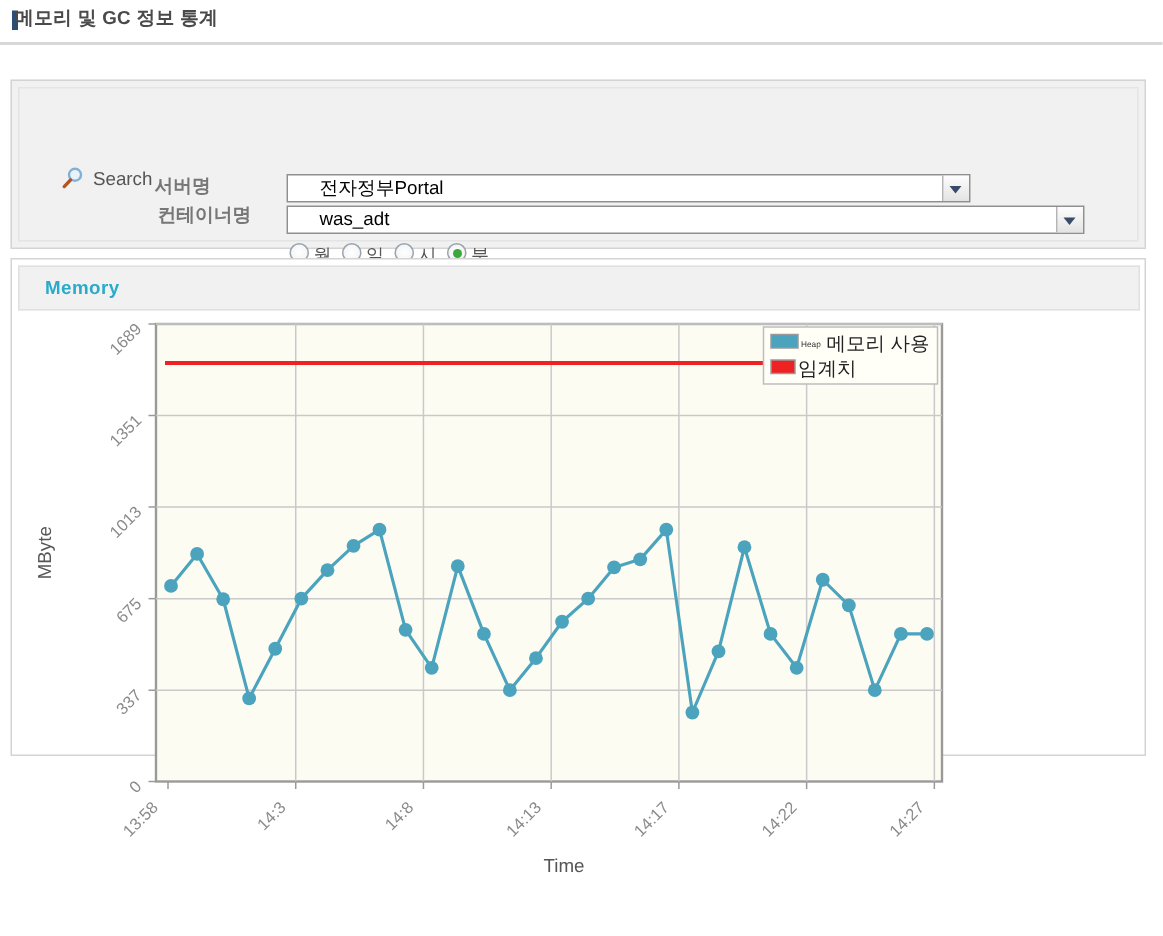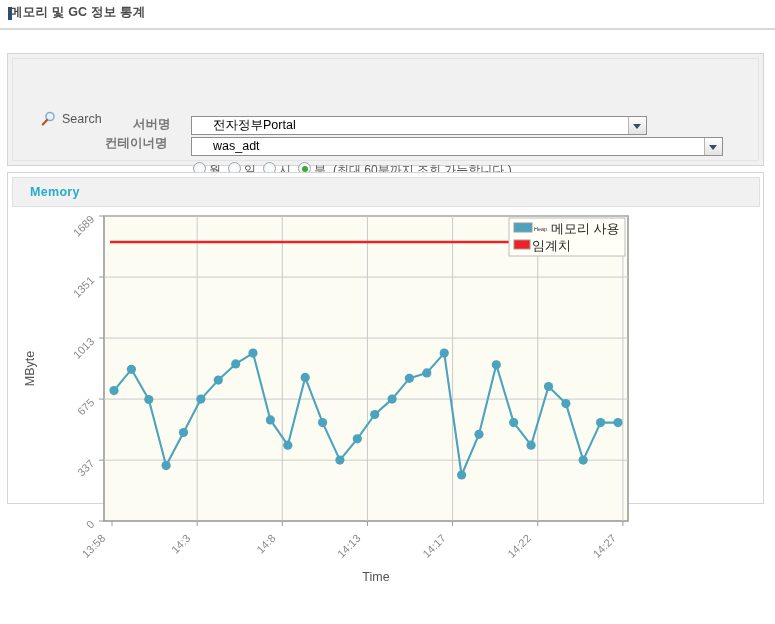--- a/index.html
+++ b/index.html
@@ -40,21 +40,21 @@
     background:#f1f1f1;border:1px solid #e4e4e4;box-sizing:border-box;
   }
   .search-label{
     position:absolute;left:28px;top:52px;
     display:flex;align-items:center;gap:6px;
   }
   .mag-icon{display:inline-block;width:15px;height:15px;position:relative;}
   .search-word{font-size:12.5px;color:#555;}
 
   .lbl{position:absolute;font-size:12.5px;color:#777;font-weight:bold;white-space:nowrap;}
-  .lbl-server{left:120px;top:57px;}
+  .lbl-server{left:90px;top:57px;}
   .lbl-container{left:92px;top:76px;}
   .lbl-period{left:104px;top:120px;}
 
   .sel{
     position:absolute;box-sizing:border-box;
     border:1px solid #8f8f8f;background:#fff;
     height:19px;font-size:12.5px;color:#000;
     padding-left:21px;line-height:17px;white-space:nowrap;overflow:hidden;
   }
   .sel .arrowbox{
@@ -194,21 +194,20 @@
         </span>
         <span class="radio-item">
           <span class="radio"></span><span>일</span>
         </span>
         <span class="radio-item">
           <span class="radio"></span><span>시</span>
         </span>
         <span class="radio-item">
           <span class="radio on"></span><span>분</span>
         </span>
-        <span>(최대 60분까지 조회 가능합니다.)</span>
       </div>
 
       <div class="date-row">
         <div class="txtbox">2010.10.05</div>
         <div class="cal-icon">
           <div class="cal-top"></div>
           <div class="cal-grid"></div>
         </div>
         <div class="minisel w-hour">
           <span>14</span>

